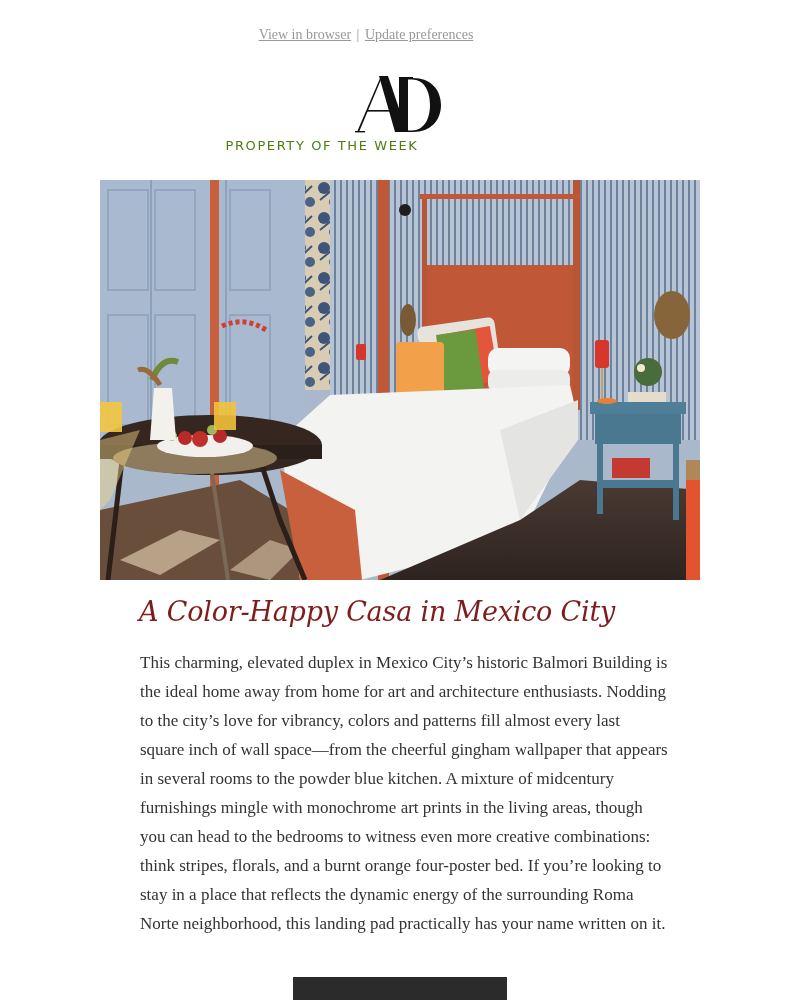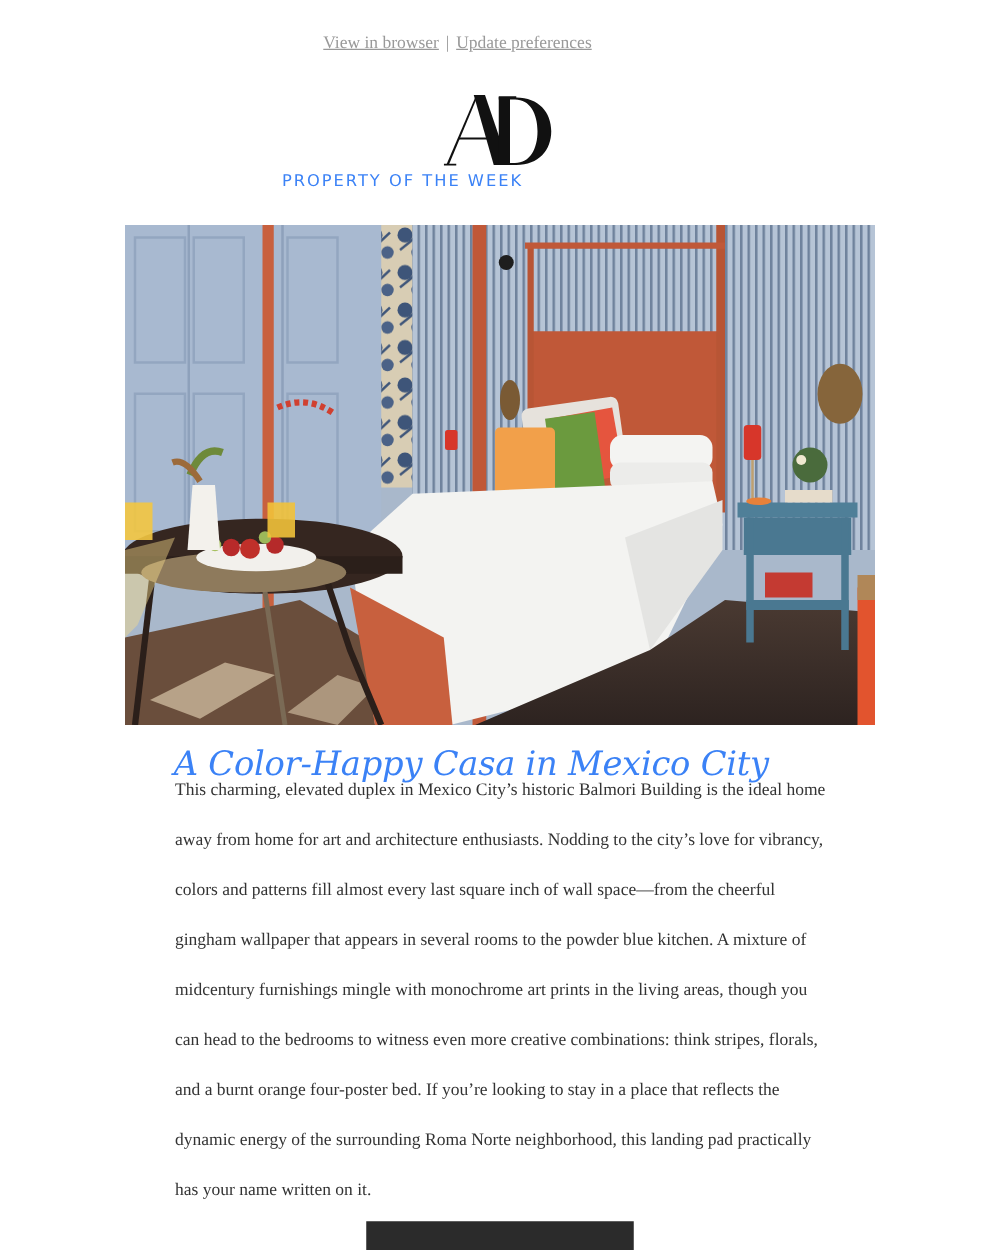--- a/index.html
+++ b/index.html
@@ -47,54 +47,54 @@
     }
     .kicker {
       position: absolute;
       top: 138px;
       left: 0;
       width: 644px;
       text-align: center;
       font-family: "DejaVu Sans", "Liberation Sans", sans-serif;
       font-size: 13px;
       letter-spacing: 1.6px;
-      color: #3b82f6;
+      color: #4d7c0f;
     }
     .hero {
       position: absolute;
       top: 180px;
       left: 100px;
       width: 600px;
       height: 400px;
       overflow: hidden;
       background: #a9b8cb;
     }
     .hero svg { display: block; }
     .title {
       position: absolute;
       top: 596px;
       left: 139px;
       margin: 0;
       font-family: "DejaVu Serif", "Liberation Serif", serif;
       font-style: italic;
       font-weight: normal;
       font-size: 27px;
-      color: #3b82f6;
+      color: #7f1d1d;
       letter-spacing: -0.2px;
       white-space: nowrap;
     }
     .body-copy {
       position: absolute;
-      top: 613px;
+      top: 648px;
       left: 140px;
       width: 528px;
       margin: 0;
       font-family: "Liberation Serif", "DejaVu Serif", serif;
-      font-size: 14px;
-      line-height: 40px;
+      font-size: 17px;
+      line-height: 29px;
       color: #333333;
     }
     .cta {
       position: absolute;
       top: 977px;
       left: 293px;
       width: 214px;
       height: 48px;
       background: #2b2b2b;
       color: #ffffff;

